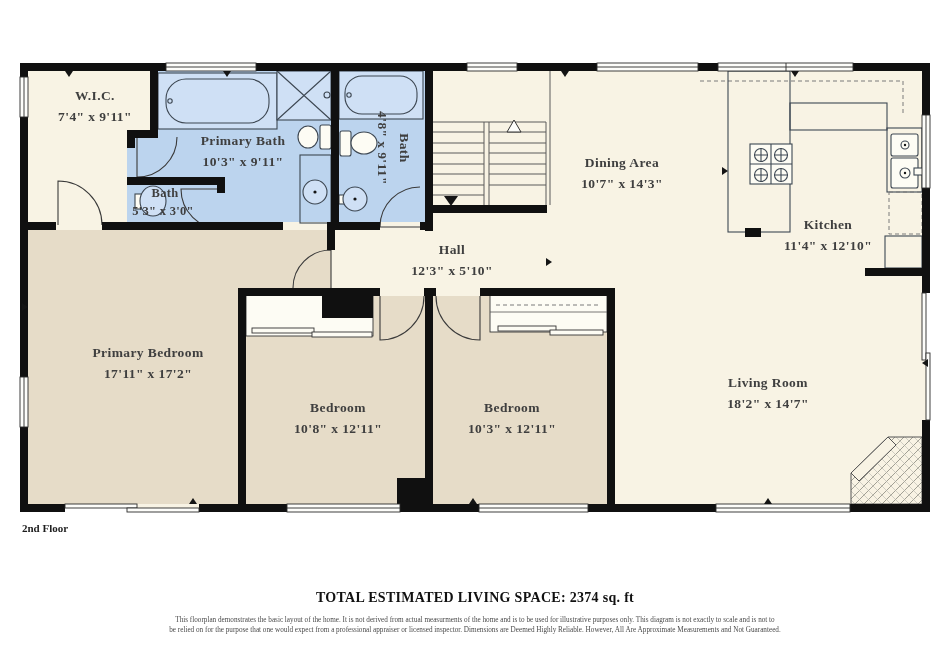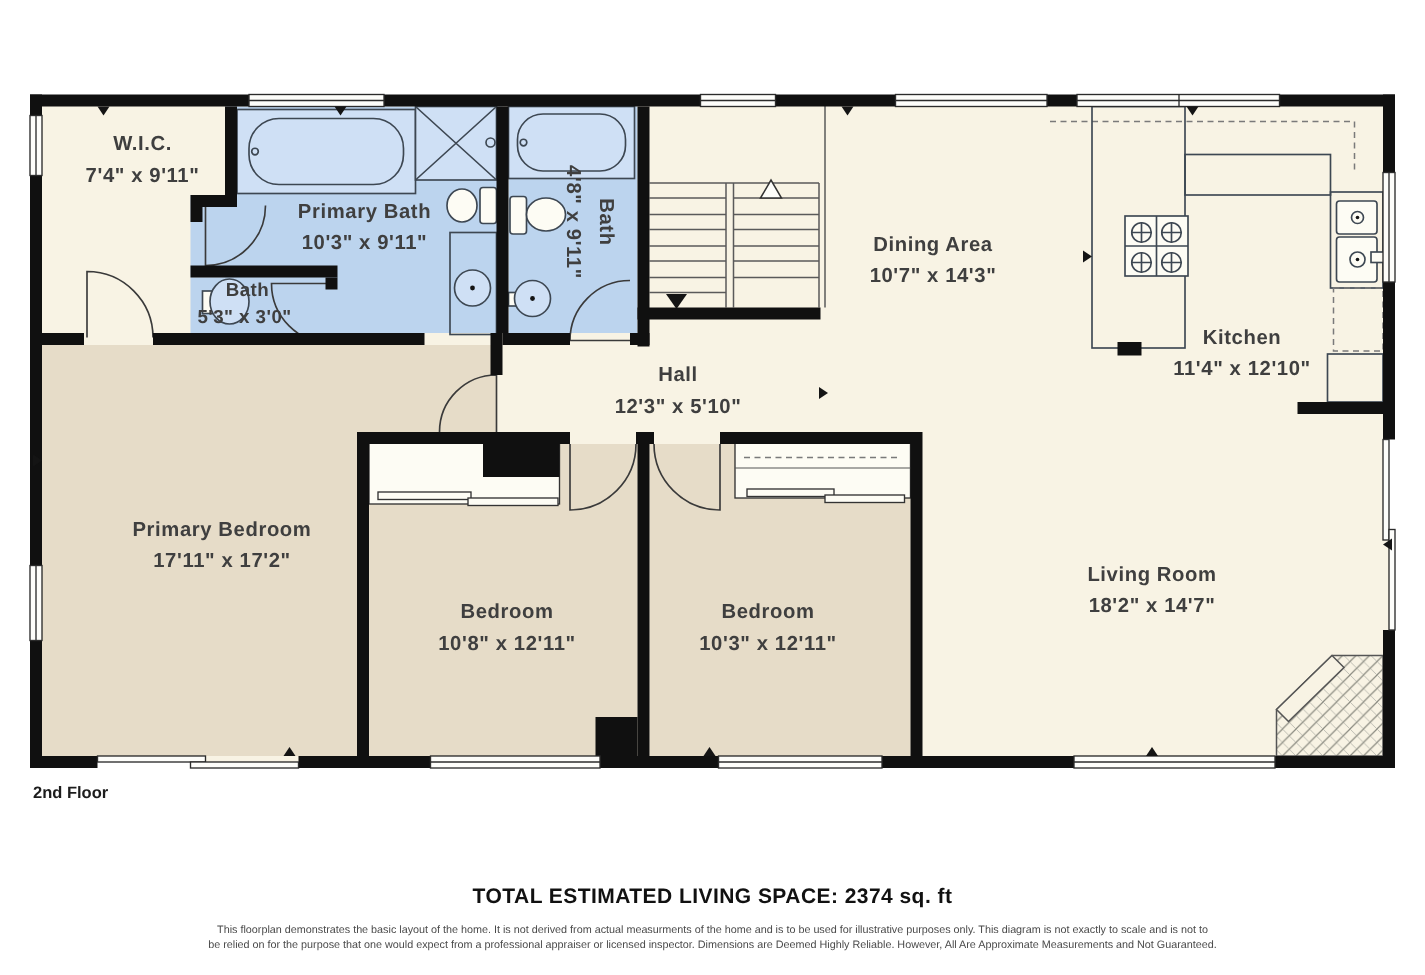--- a/index.html
+++ b/index.html
@@ -1,16 +1,16 @@
 <!DOCTYPE html>
 <html><head>
 <meta charset="utf-8">
 <style>
   html,body{margin:0;padding:0;background:#fff;}
-  .page{width:950px;height:650px;position:relative;font-family:Liberation Sans, sans-serif;}
+  .page{width:950px;height:650px;position:relative;font-family:Liberation Serif, serif;}
   svg{display:block}
   .base{fill:#f8f3e4}
   .tan{fill:#e6dcc8}
   .blue{fill:#bcd4ee}
   .wall{fill:#101010}
   .win{fill:#fdfdfa;stroke:#2b2b2b;stroke-width:0.9}
   .winline{stroke:#2b2b2b;stroke-width:0.9}
   .thin{stroke:#3d4752;stroke-width:1.1;fill:none}
   .fixw{stroke:#3d4752;stroke-width:1.1;fill:#fdfcf4}
   .fixb{stroke:#3d4752;stroke-width:1.1;fill:#cfe0f5}

